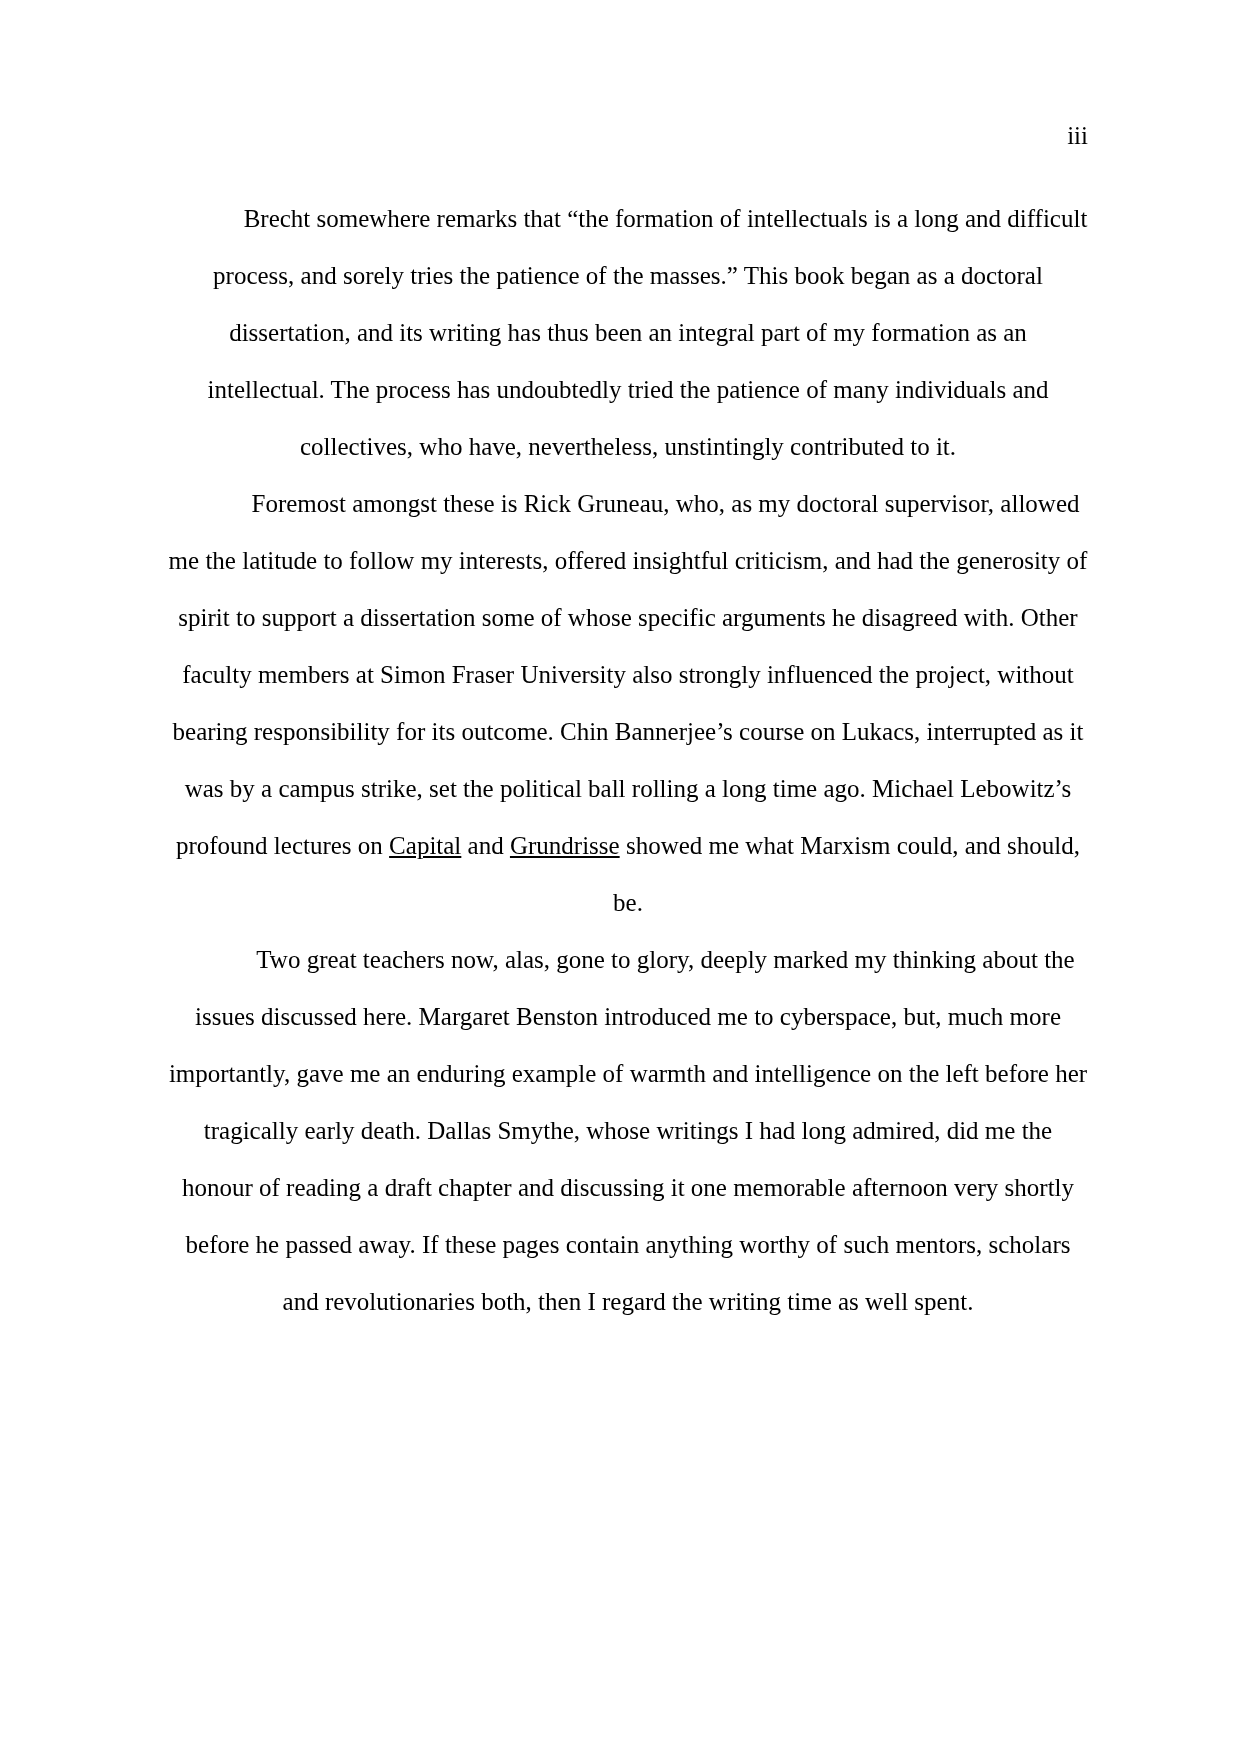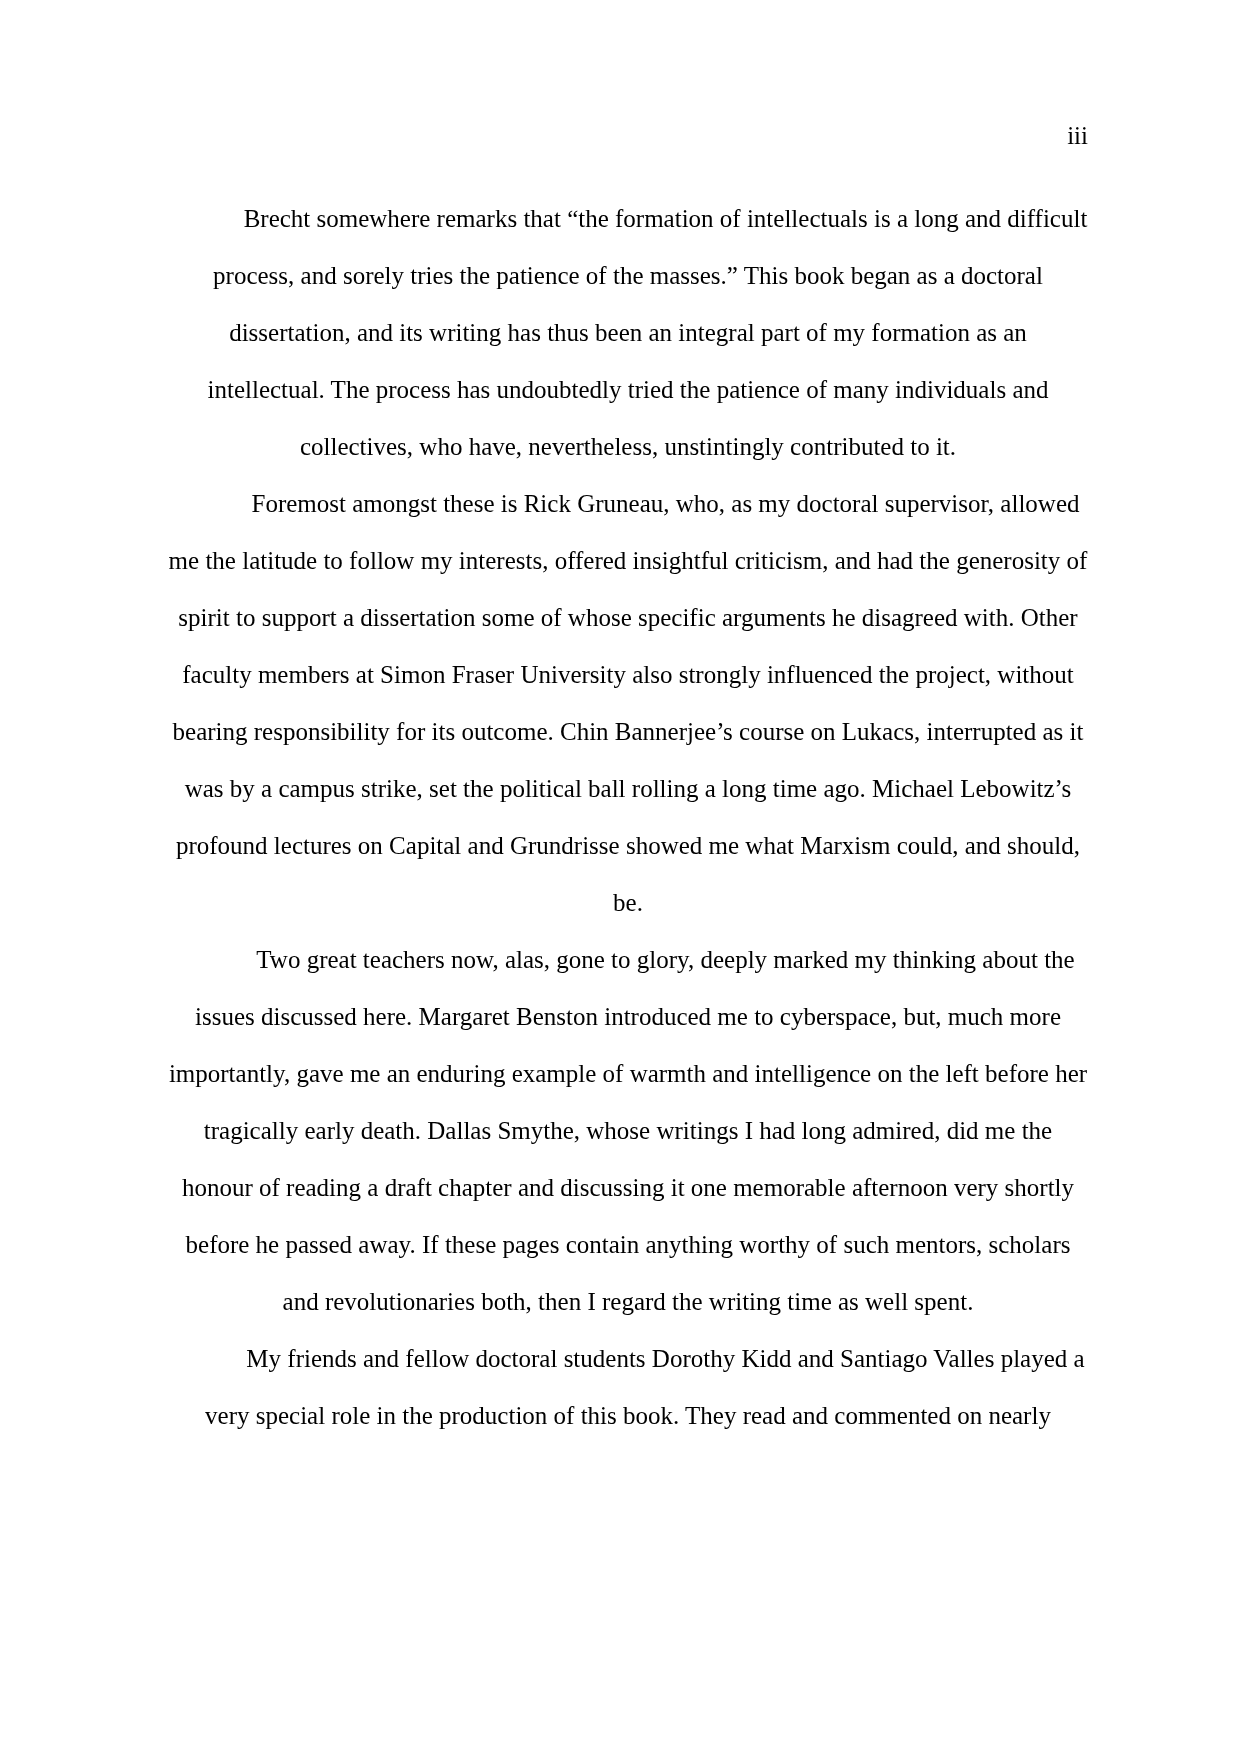--- a/index.html
+++ b/index.html
@@ -35,31 +35,31 @@
     font-size: 25px;
     font-weight: normal;
     text-align: center;
   }
   .para {
     margin: 0;
     text-align: center;
     text-indent: 75px;
   }
   .underline {
+    text-decoration: underline;
   }
 </style>
 </head>
 <body>
 
 <div class="page">
   <div class="page-number">iii</div>
 
   <div class="content">
 
     <p class="para">Brecht somewhere remarks that “the formation of intellectuals is a long and difficult process, and sorely tries the patience of the masses.” This book began as a doctoral dissertation, and its writing has thus been an integral part of my formation as an intellectual. The process has undoubtedly tried the patience of many individuals and collectives, who have, nevertheless, unstintingly contributed to it.</p>
 
     <p class="para"><span>Foremost amongst these is Rick Gruneau, who, as my doctoral supervisor, allowed me the latitude to follow my interests, offered insightful criticism, and had the generosity of spirit to support a dissertation some of whose specific arguments he disagreed with. Other faculty members at Simon Fraser University also strongly influenced the project, without bearing responsibility for its outcome. Chin Bannerjee’s course on Lukacs, interrupted as it was by a campus strike, set the political ball rolling a long time ago. Michael Lebowitz’s profound lectures on </span><span class="underline">Capital</span><span> and </span><span class="underline">Grundrisse</span><span> showed me what Marxism could, and should, be.</span></p>
 
     <p class="para">Two great teachers now, alas, gone to glory, deeply marked my thinking about the issues discussed here. Margaret Benston introduced me to cyberspace, but, much more importantly, gave me an enduring example of warmth and intelligence on the left before her tragically early death. Dallas Smythe, whose writings I had long admired, did me the honour of reading a draft chapter and discussing it one memorable afternoon very shortly before he passed away. If these pages contain anything worthy of such mentors, scholars and revolutionaries both, then I regard the writing time as well spent.</p>
 
-    <p class="para">My friends and fellow doctoral students Dorothy Kidd and Santiago Valles played a very special role in the production of this book. They read and commented on nearly</p>
   </div>
 </div>
 
 </body></html>

